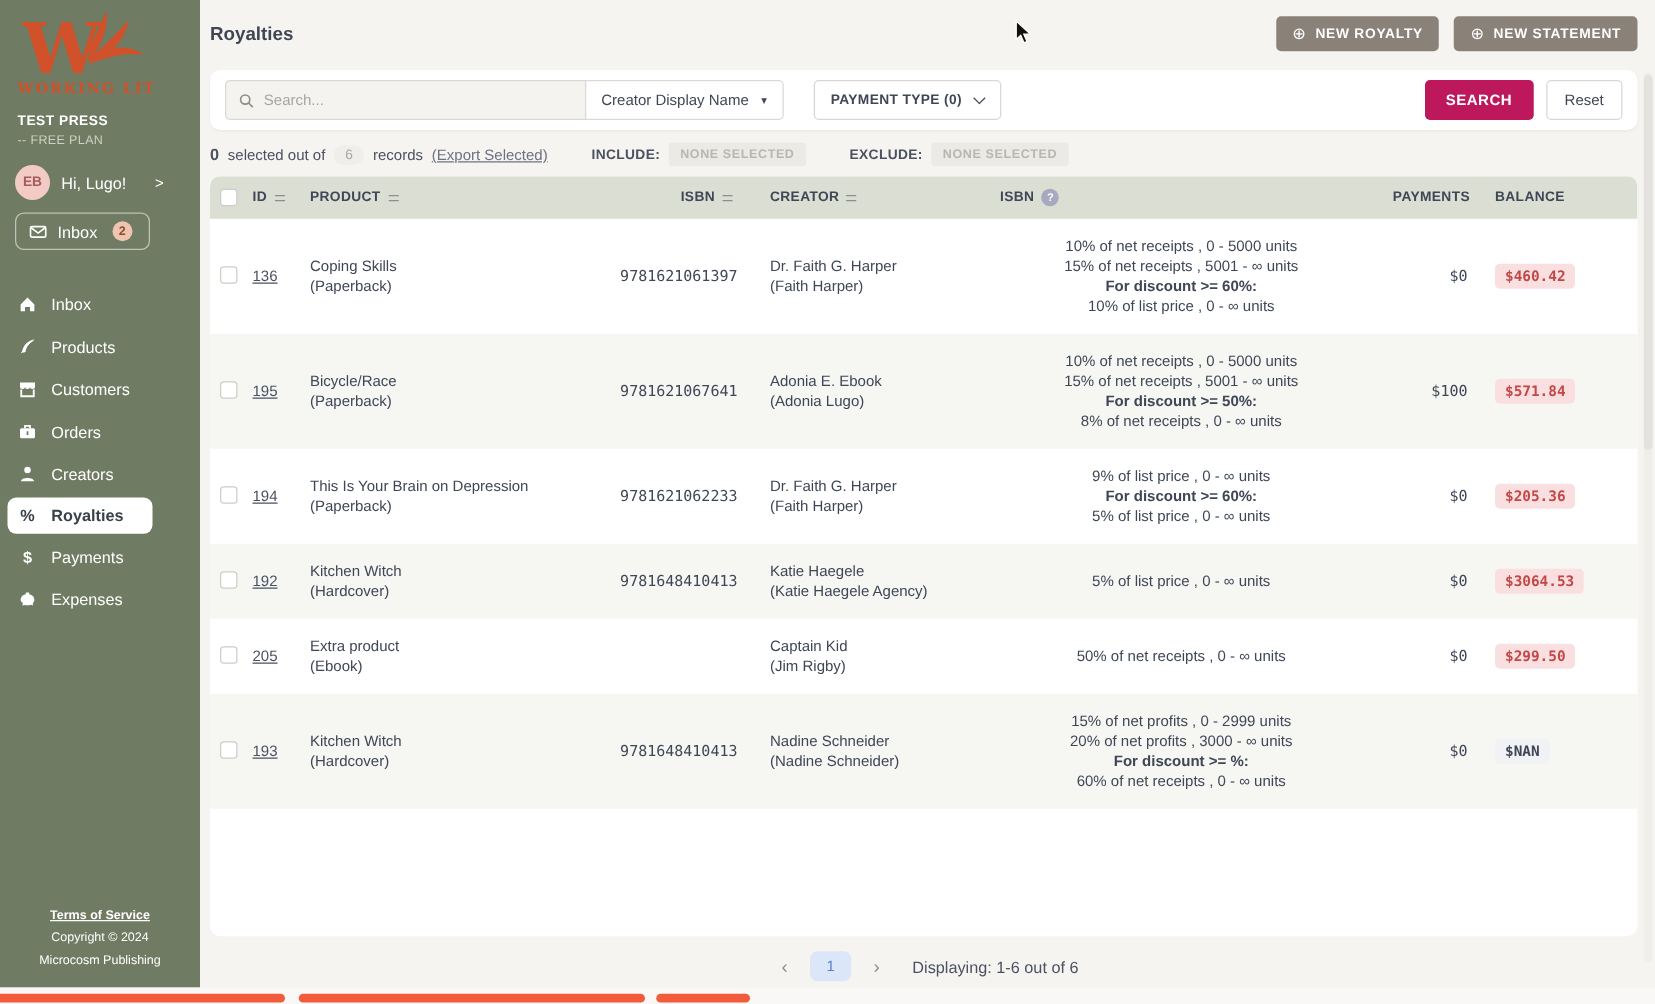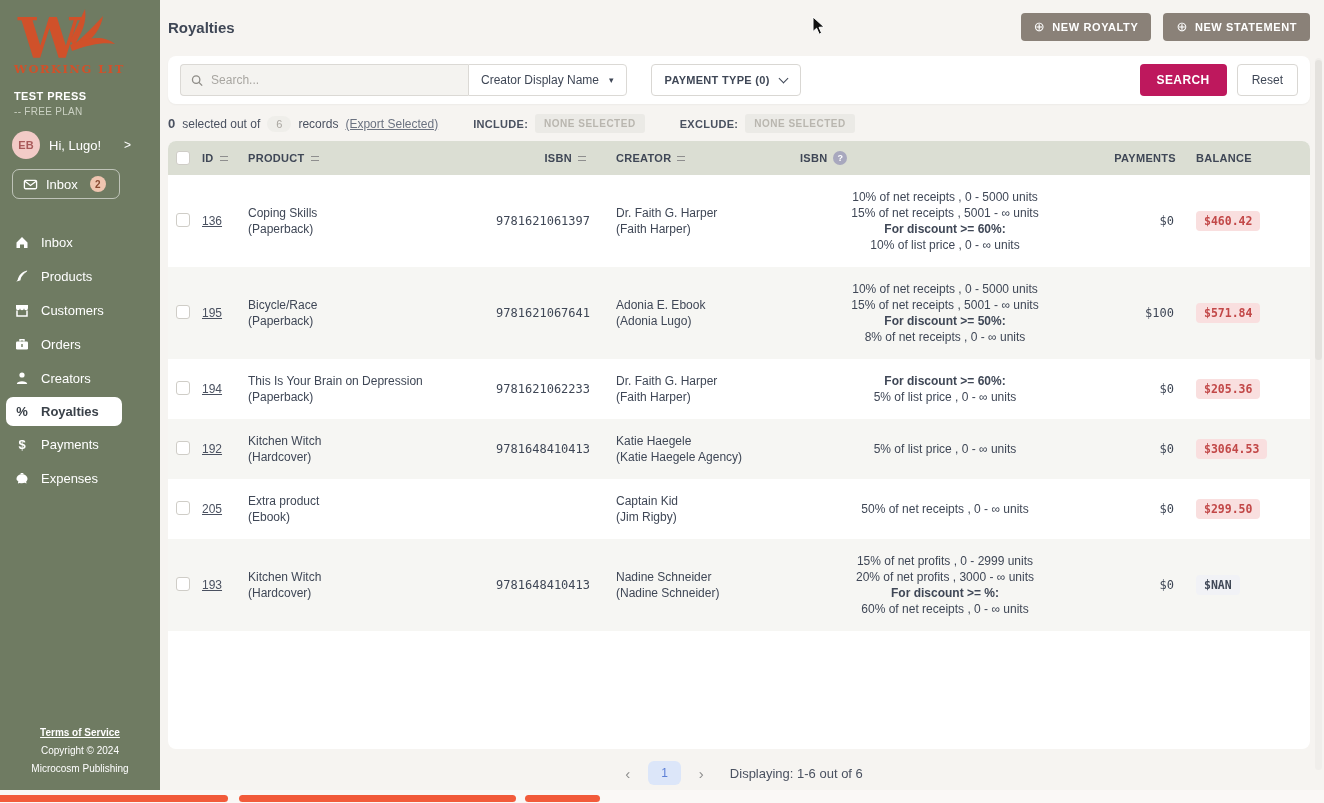--- a/index.html
+++ b/index.html
@@ -386,20 +386,21 @@
           <div class="cell c-prod">
             <div>This Is Your Brain on Depression</div>
             <div>(Paperback)</div>
           </div>
           <div class="cell c-isbn mono">9781621062233</div>
           <div class="cell c-creator">
             <div>Dr. Faith G. Harper</div>
             <div>(Faith Harper)</div>
           </div>
           <div class="cell c-terms">
+            <div class="tline">9% of list price , 0 - ∞ units</div>
             <div class="tline b">For discount &gt;= 60%:</div>
             <div class="tline">5% of list price , 0 - ∞ units</div>
           </div>
           <div class="cell c-pay mono">$0</div>
           <div class="cell c-bal"><span class="pill pink">$205.36</span></div>
         </div>
         <div class="trow alt">
           <div class="cell"><span class="cb"></span></div>
           <div class="cell"><a class="idlink">192</a></div>
           <div class="cell c-prod">

